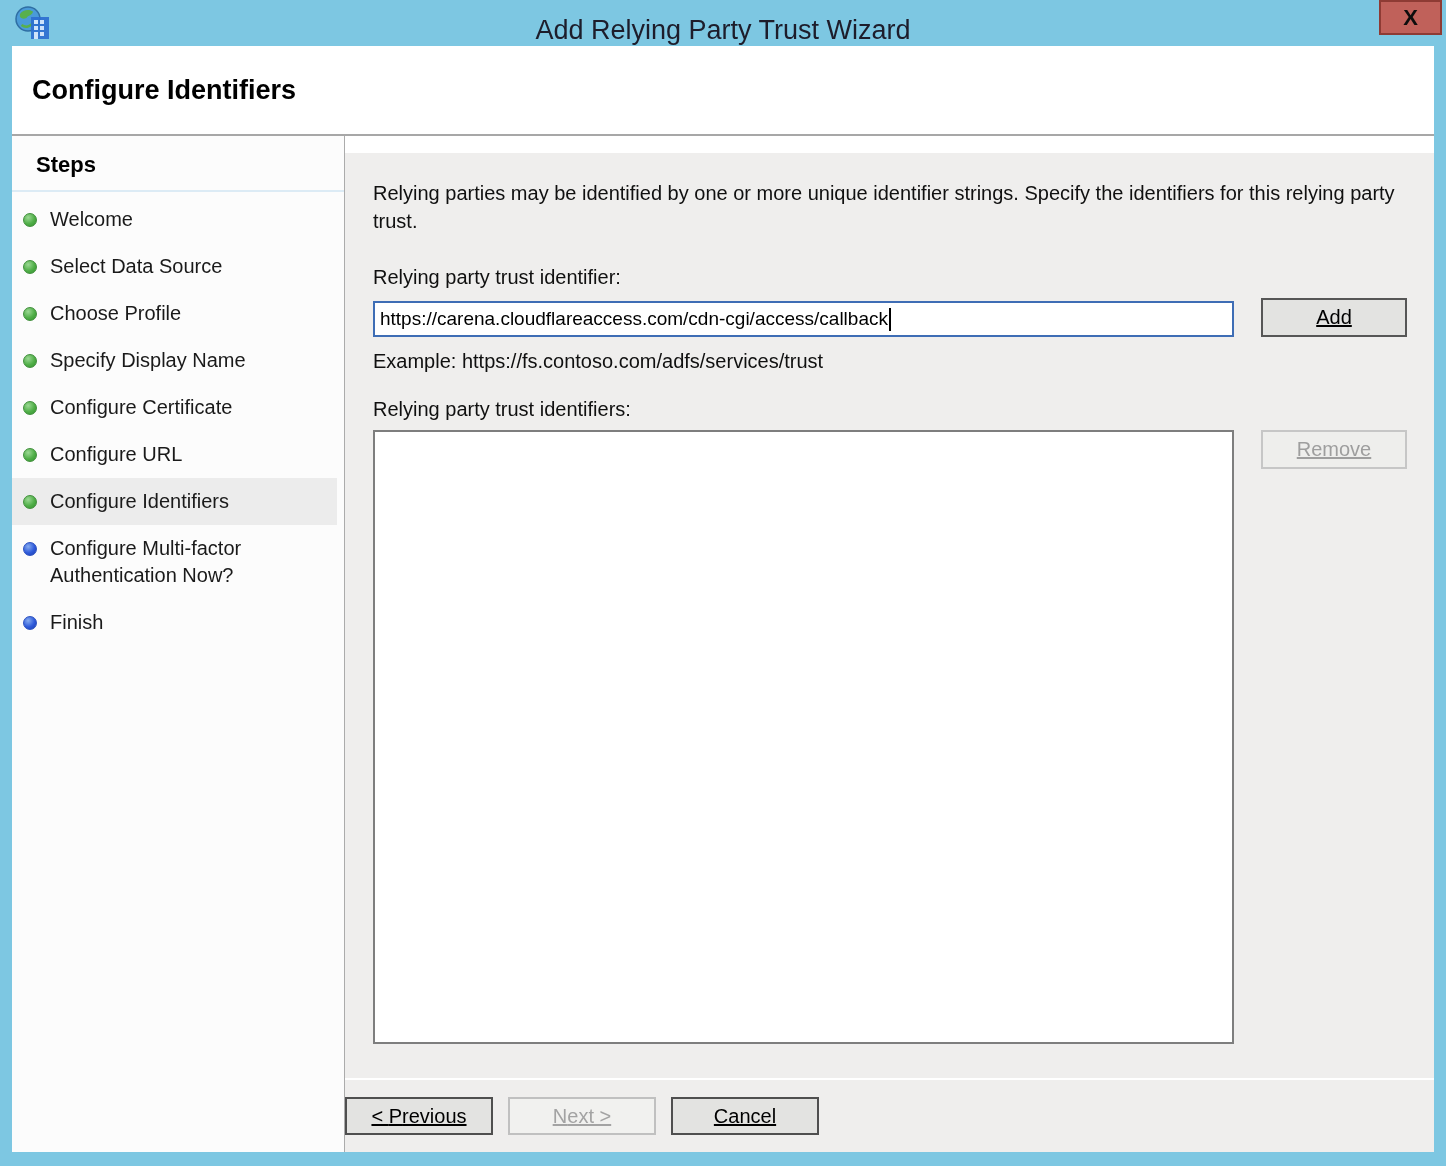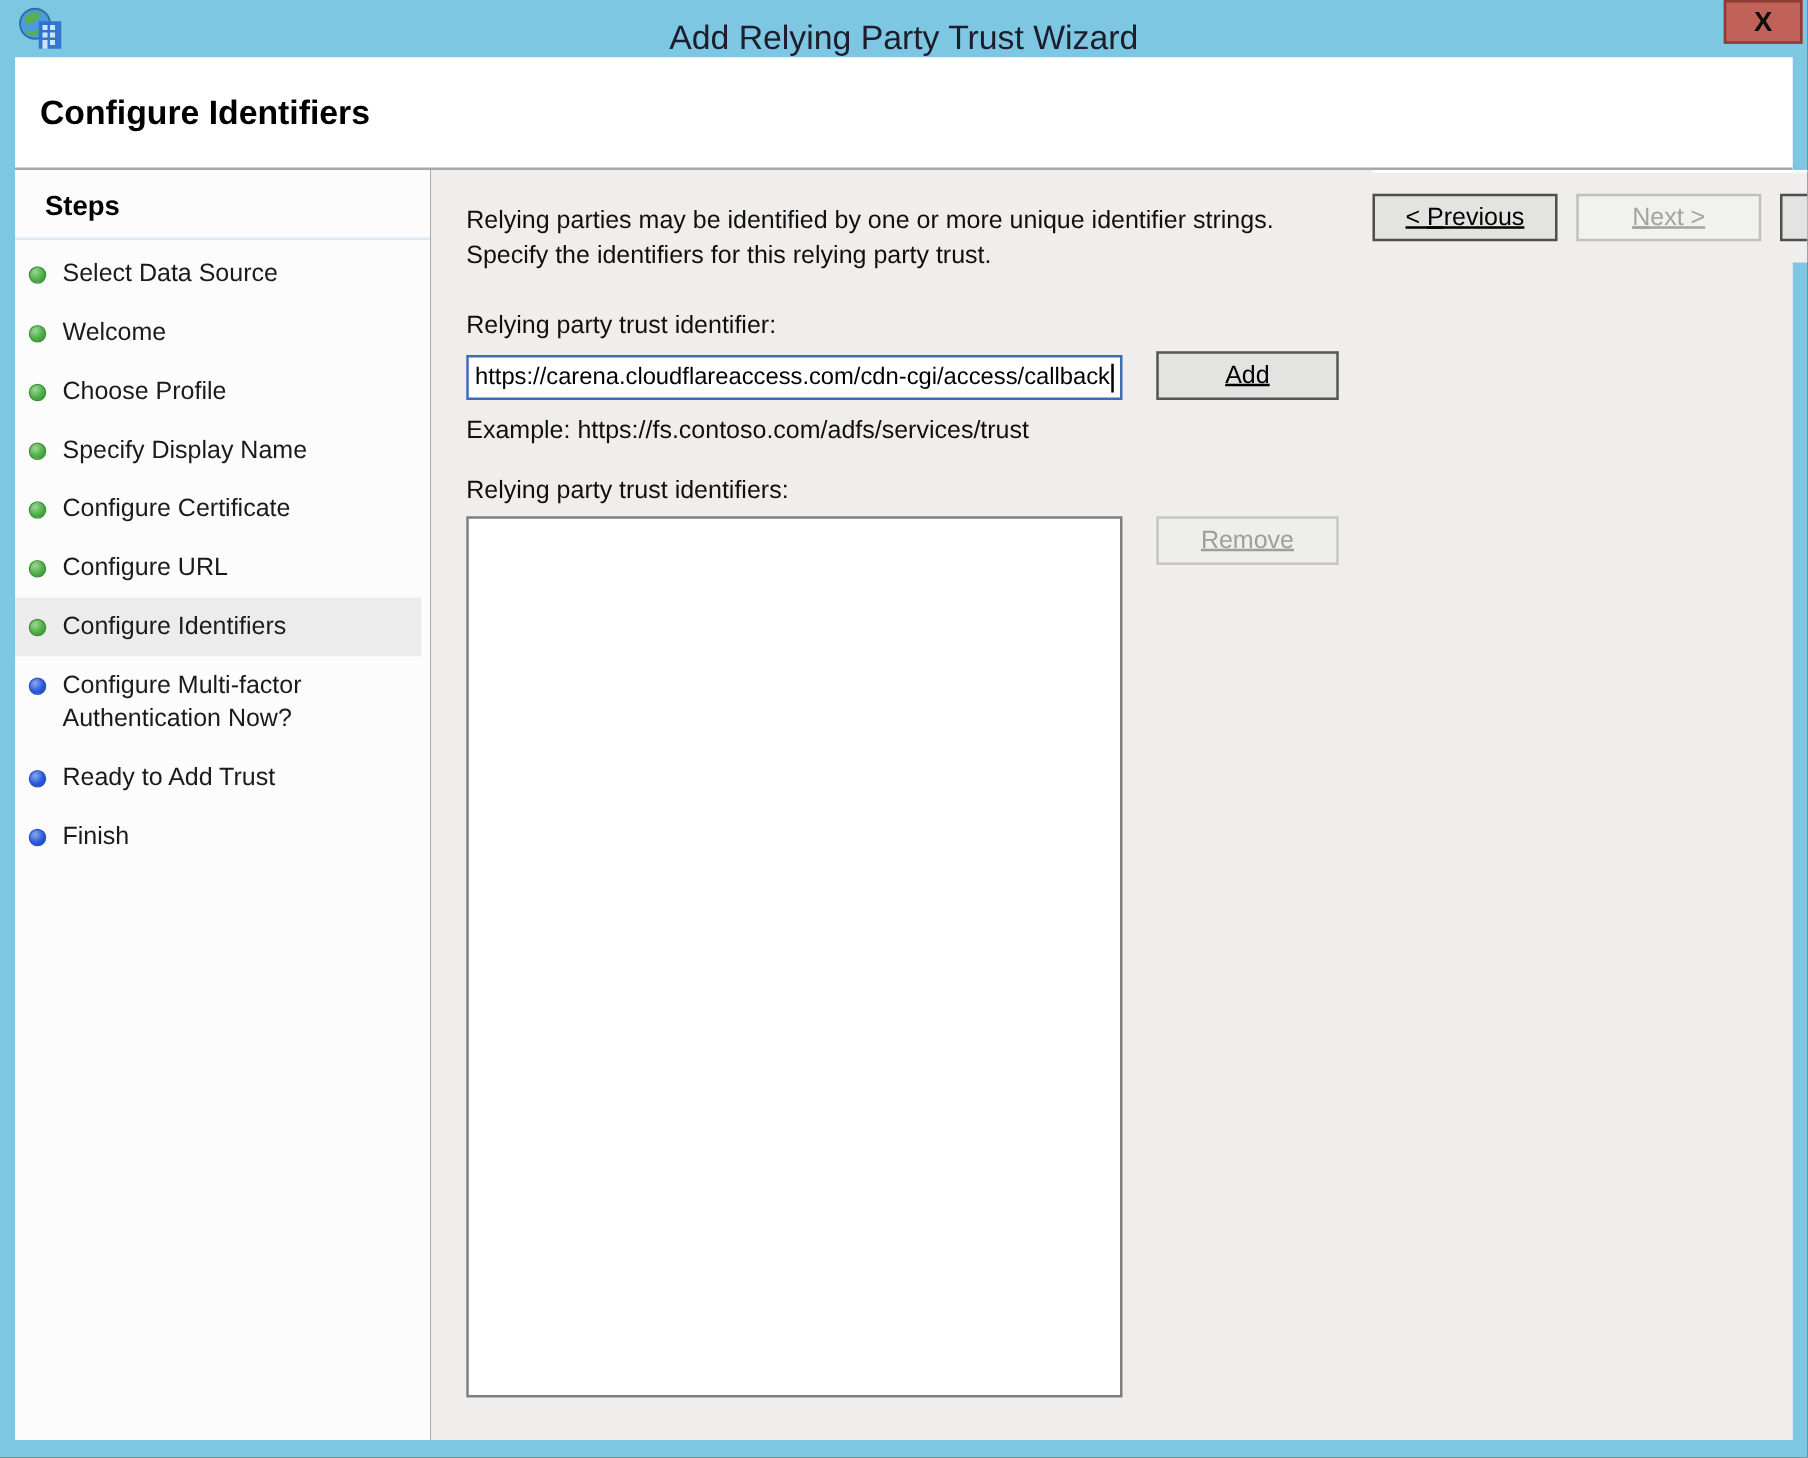--- a/index.html
+++ b/index.html
@@ -42,21 +42,21 @@
   li.done .bullet, li.current .bullet {
         background:radial-gradient(circle at 35% 30%, #9bd893, #4fae47 55%, #35922f);
         border:1px solid #3f8f3a; }
   li.upcoming .bullet {
         background:radial-gradient(circle at 35% 30%, #86abef, #2e5ada 55%, #1d3fae);
         border:1px solid #2b50c0; }
   li.done { color:#3e62d9; cursor:pointer; }
   li.current { background:#ececec; color:#1a1a1a; }
 
   
-  .content { flex:1; min-width:0; background:#efeeed; display:flex; flex-direction:row; }
+  .content { flex:1; min-width:0; background:#efeeed; display:flex; flex-direction:column;margin-top:17px; }
   .main { flex:1; min-height:0; display:flex; flex-direction:column; padding:22px 27px 0 28px; }
 
   .intro { font-size:20px; line-height:28px; color:#101010; max-width:1032px; margin:4px 0 31px; }
   .field-label { font-size:20px; color:#101010; margin-bottom:9px; }
 
   .input-row { display:flex; align-items:flex-end; }
   .textbox { flex:1; height:36px; background:#fff; border:2px solid #3e6db5;
              display:flex; align-items:center; padding:0 5px; font-size:19px; color:#000;
              white-space:nowrap; overflow:hidden; cursor:text; }
   .caret { flex:none; width:2px; height:23px; background:#000; margin-left:1px; }
@@ -108,25 +108,25 @@
       <h1>Configure Identifiers</h1>
     </div>
 
     <div class="body">
 
       <div class="steps-panel">
         <div class="steps-heading">Steps</div>
         <ul class="steps">
           <li class="done">
             <span class="bullet"></span>
-            <span>Select Data Source</span>
+            <span>Welcome</span>
           </li>
           <li class="done">
             <span class="bullet"></span>
-            <span>Welcome</span>
+            <span>Select Data Source</span>
           </li>
           <li class="done">
             <span class="bullet"></span>
             <span>Choose Profile</span>
           </li>
           <li class="done">
             <span class="bullet"></span>
             <span>Specify Display Name</span>
           </li>
           <li class="done">
@@ -137,24 +137,20 @@
             <span class="bullet"></span>
             <span>Configure URL</span>
           </li>
           <li class="current">
             <span class="bullet"></span>
             <span>Configure Identifiers</span>
           </li>
           <li class="upcoming">
             <span class="bullet"></span>
             <span>Configure Multi-factor Authentication Now?</span>
-          </li>
-          <li class="upcoming">
-            <span class="bullet"></span>
-            <span>Ready to Add Trust</span>
           </li>
           <li class="upcoming">
             <span class="bullet"></span>
             <span>Finish</span>
           </li>
         </ul>
       </div>
 
       <div class="content">
         <div class="main">

